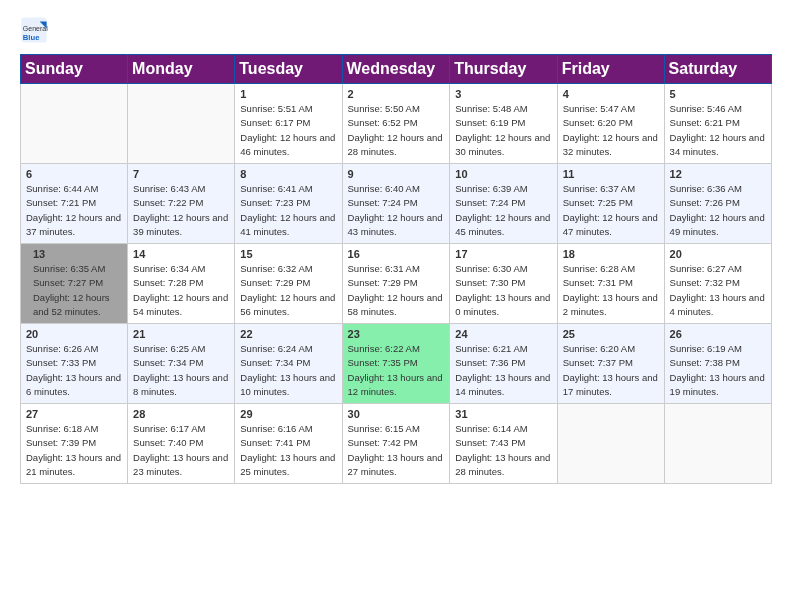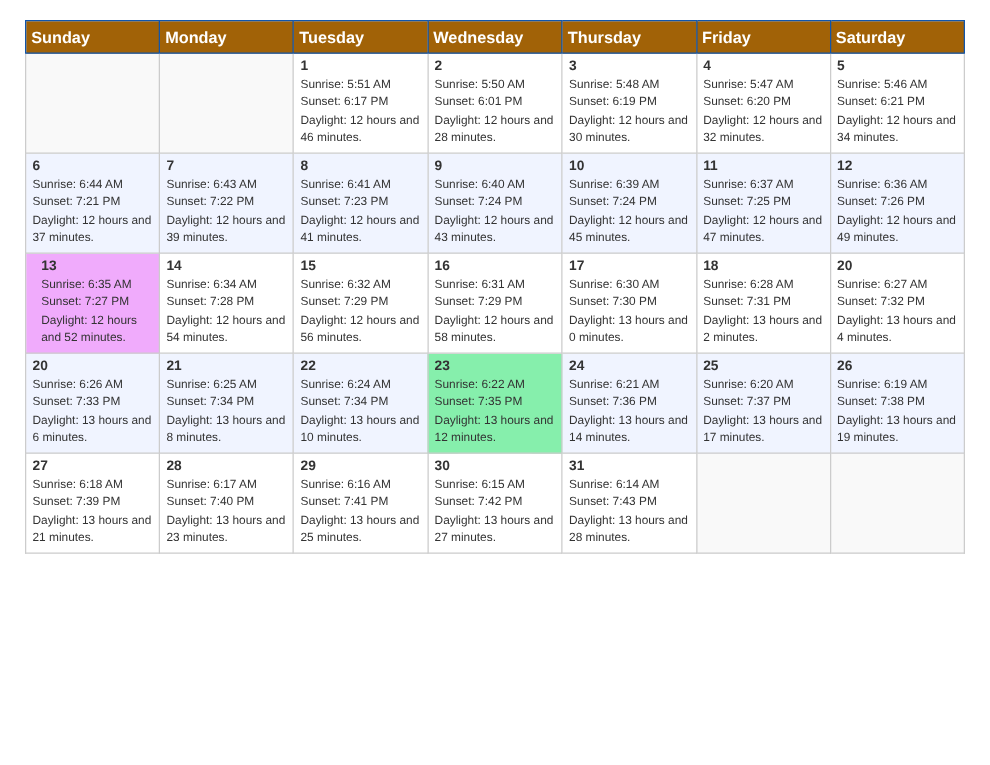--- a/index.html
+++ b/index.html
@@ -53,23 +53,23 @@
     .location {
       font-size: 14px;
       color: #444;
     }
     .calendar {
       width: 100%;
       border-collapse: collapse;
       border: 1px solid #ccc;
     }
     .calendar th {
-      background: #a16207;
+      background: #701a75;
       color: #fff;
-      font-size: 13px;
+      font-size: 16px;
       font-weight: bold;
       padding: 5px 4px;
       text-align: left;
       border: 1px solid #1155aa;
     }
     .calendar td {
       vertical-align: top;
       padding: 4px 5px;
       border: 1px solid #ccc;
       font-size: 9.5px;
@@ -94,20 +94,38 @@
       line-height: 1.5;
     }
     .empty-cell {
       background: #f9f9f9 !important;
     }
   </style>
 </head>
 <body>
 
 <div class="page">
+  <div class="header">
+    <div class="logo">
+      <svg class="logo-icon" viewBox="0 0 40 40">
+        <rect x="2" y="2" width="36" height="36" rx="4" fill="#e8f0fe"></rect>
+        <text x="4" y="22" font-size="10" fill="#333" font-family="Arial">General</text>
+        <polygon points="28,8 38,18 38,8" fill="#1565c0"></polygon>
+        <text x="4" y="34" font-size="11" fill="#1565c0" font-weight="bold" font-family="Arial">Blue</text>
+      </svg>
+      <div class="logo-text">
+        <span class="logo-general"></span>
+        <span class="logo-blue"></span>
+      </div>
+    </div>
+    <div class="title-block">
+      <div class="month-year"></div>
+      <div class="location"></div>
+    </div>
+  </div>
 
   <table class="calendar">
     <thead>
       <tr>
       <th>Sunday</th>
           <th>Monday</th>
           <th>Tuesday</th>
           <th>Wednesday</th>
           <th>Thursday</th>
           <th>Friday</th>
@@ -117,21 +135,21 @@
     <tbody id="calendar-body">
     <tr>
           <td class="empty-cell"></td>
           <td class="empty-cell"></td>
           <td style="background: rgb(255, 255, 255);">
             <span class="day-number">1</span>
             <div class="day-info"><span>Sunrise: 5:51 AM</span><br><span>Sunset: 6:17 PM</span><br><span>Daylight: 12 hours and 46 minutes.</span></div>
           </td>
           <td style="background: rgb(255, 255, 255);">
             <span class="day-number">2</span>
-            <div class="day-info"><span>Sunrise: 5:50 AM</span><br><span>Sunset: 6:01 PM</span><br><span>Daylight: 12 hours and 28 minutes.</span></div>
+            <div class="day-info"><span>Sunrise: 5:50 AM</span><br><span>Sunset: 6:52 PM</span><br><span>Daylight: 12 hours and 28 minutes.</span></div>
           </td>
           <td style="background: rgb(255, 255, 255);">
             <span class="day-number">3</span>
             <div class="day-info"><span>Sunrise: 5:48 AM</span><br><span>Sunset: 6:19 PM</span><br><span>Daylight: 12 hours and 30 minutes.</span></div>
           </td>
           <td style="background: rgb(255, 255, 255);">
             <span class="day-number">4</span>
             <div class="day-info"><span>Sunrise: 5:47 AM</span><br><span>Sunset: 6:20 PM</span><br><span>Daylight: 12 hours and 32 minutes.</span></div>
           </td>
           <td style="background: rgb(255, 255, 255);">
@@ -163,21 +181,21 @@
           <td style="background: rgb(240, 244, 255);">
             <span class="day-number">11</span>
             <div class="day-info"><span>Sunrise: 6:37 AM</span><br><span>Sunset: 7:25 PM</span><br><span>Daylight: 12 hours and 47 minutes.</span></div>
           </td>
           <td style="background: rgb(240, 244, 255);">
             <span class="day-number">12</span>
             <div class="day-info"><span>Sunrise: 6:36 AM</span><br><span>Sunset: 7:26 PM</span><br><span>Daylight: 12 hours and 49 minutes.</span></div>
           </td>
         </tr>
         <tr>
-          <td style="background: #f0abfc; padding-left: 12px;">
+          <td style="background: #a3a3a3; padding-left: 12px;">
             <span class="day-number">13</span>
             <div class="day-info"><span>Sunrise: 6:35 AM</span><br><span>Sunset: 7:27 PM</span><br><span>Daylight: 12 hours and 52 minutes.</span></div>
           </td>
           <td style="background: rgb(255, 255, 255);">
             <span class="day-number">14</span>
             <div class="day-info"><span>Sunrise: 6:34 AM</span><br><span>Sunset: 7:28 PM</span><br><span>Daylight: 12 hours and 54 minutes.</span></div>
           </td>
           <td style="background: rgb(255, 255, 255);">
             <span class="day-number">15</span>
             <div class="day-info"><span>Sunrise: 6:32 AM</span><br><span>Sunset: 7:29 PM</span><br><span>Daylight: 12 hours and 56 minutes.</span></div>

